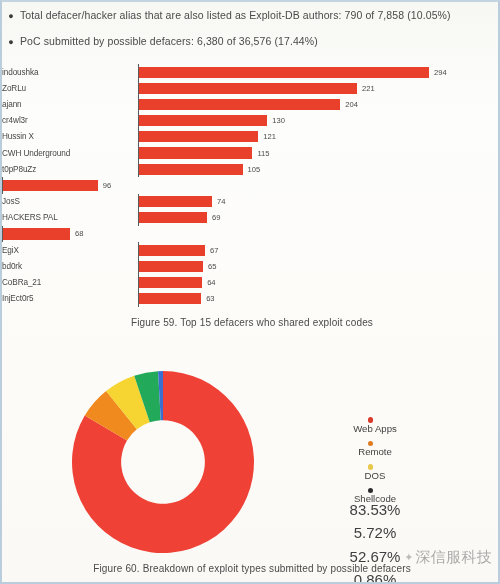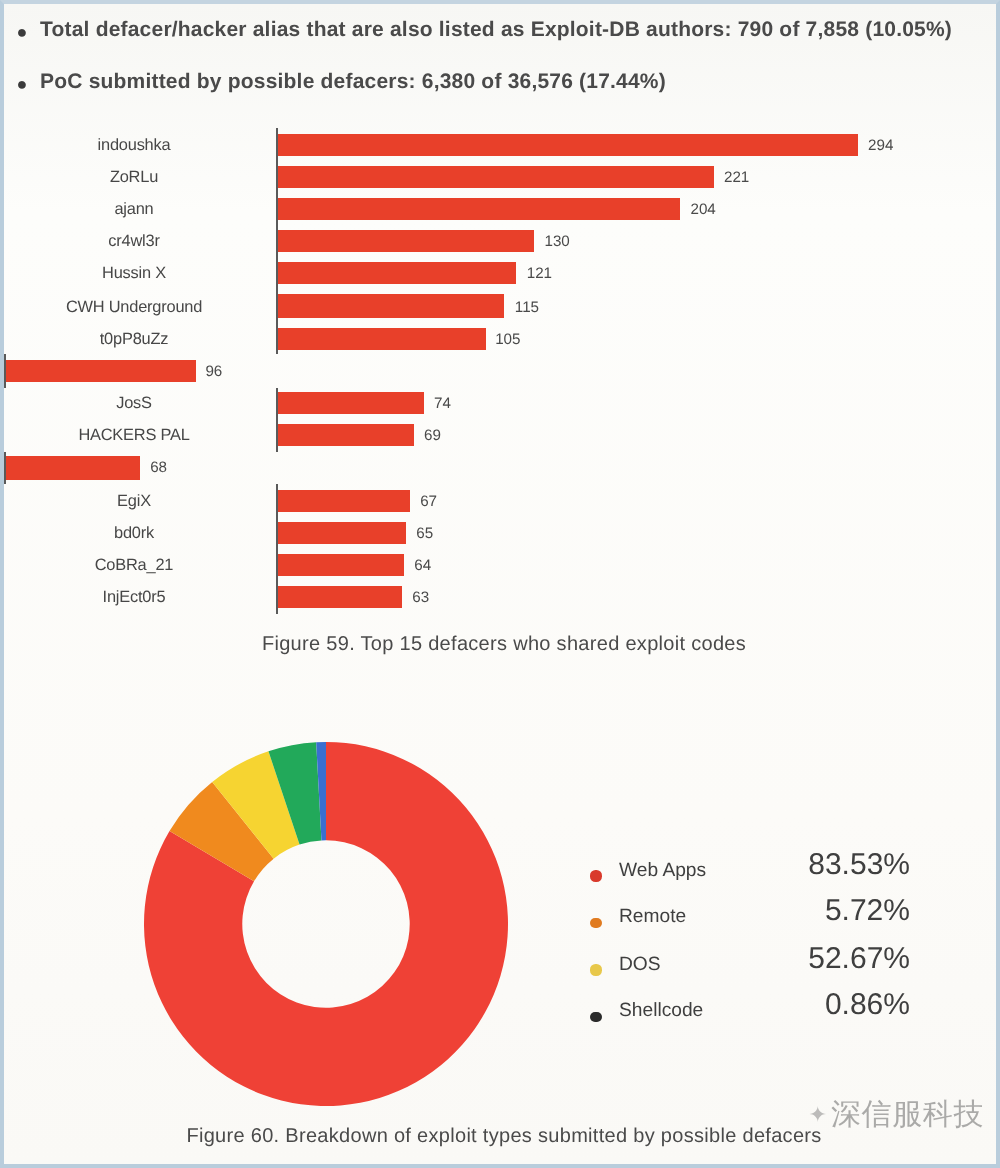--- a/index.html
+++ b/index.html
@@ -53,40 +53,39 @@
     text-align: center;
     color: #3b3b3b;
     font-size: 9px;
     line-height: 16px;
   }
   .bullet-text {
     font-size: 10.5px;
     line-height: 15px;
     color: #4a4a4a;
     letter-spacing: .1px;
-    font-weight: bold;
   }
 
   
   #barchart {
     position: absolute;
     left: 0;
     top: 62px;
     width: 500px;
     height: 243px;
   }
   .bar-row {
     display: flex;
     align-items: center;
     height: 16.2px;
   }
   .bar-label {
     width: 130px;
     flex: 0 0 130px;
-    text-align: center;
+    text-align: left;
     padding-right: 6px;
     font-size: 8.2px;
     color: #474747;
     white-space: nowrap;
     overflow: visible;
     letter-spacing: -.1px;
   }
   .bar-track {
     position: relative;
     flex: 1 1 auto;
@@ -131,22 +130,23 @@
 
   
   #legend {
     position: absolute;
     left: 293px;
     top: 415px;
     width: 160px;
   }
   .legend-row {
     display: flex;
-    align-items: flex-end;
+    align-items: center;
     height: 23.5px;
+    flex-direction: column;
   }
   .legend-dot {
     width: 5.5px;
     height: 5.5px;
     border-radius: 50%;
     flex: 0 0 5.5px;
     margin-right: 9px;
   }
   .legend-label {
     font-size: 9.6px;

